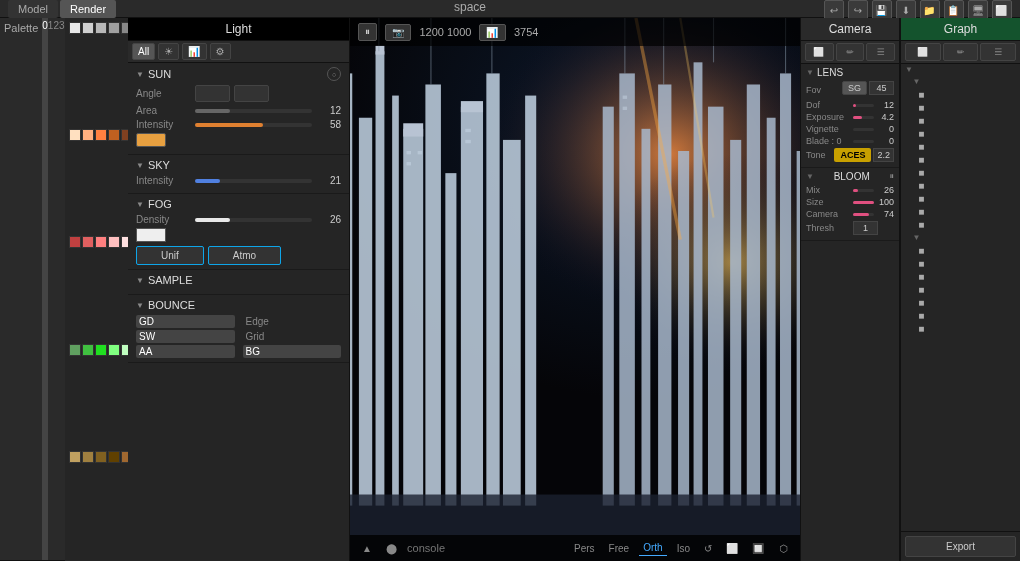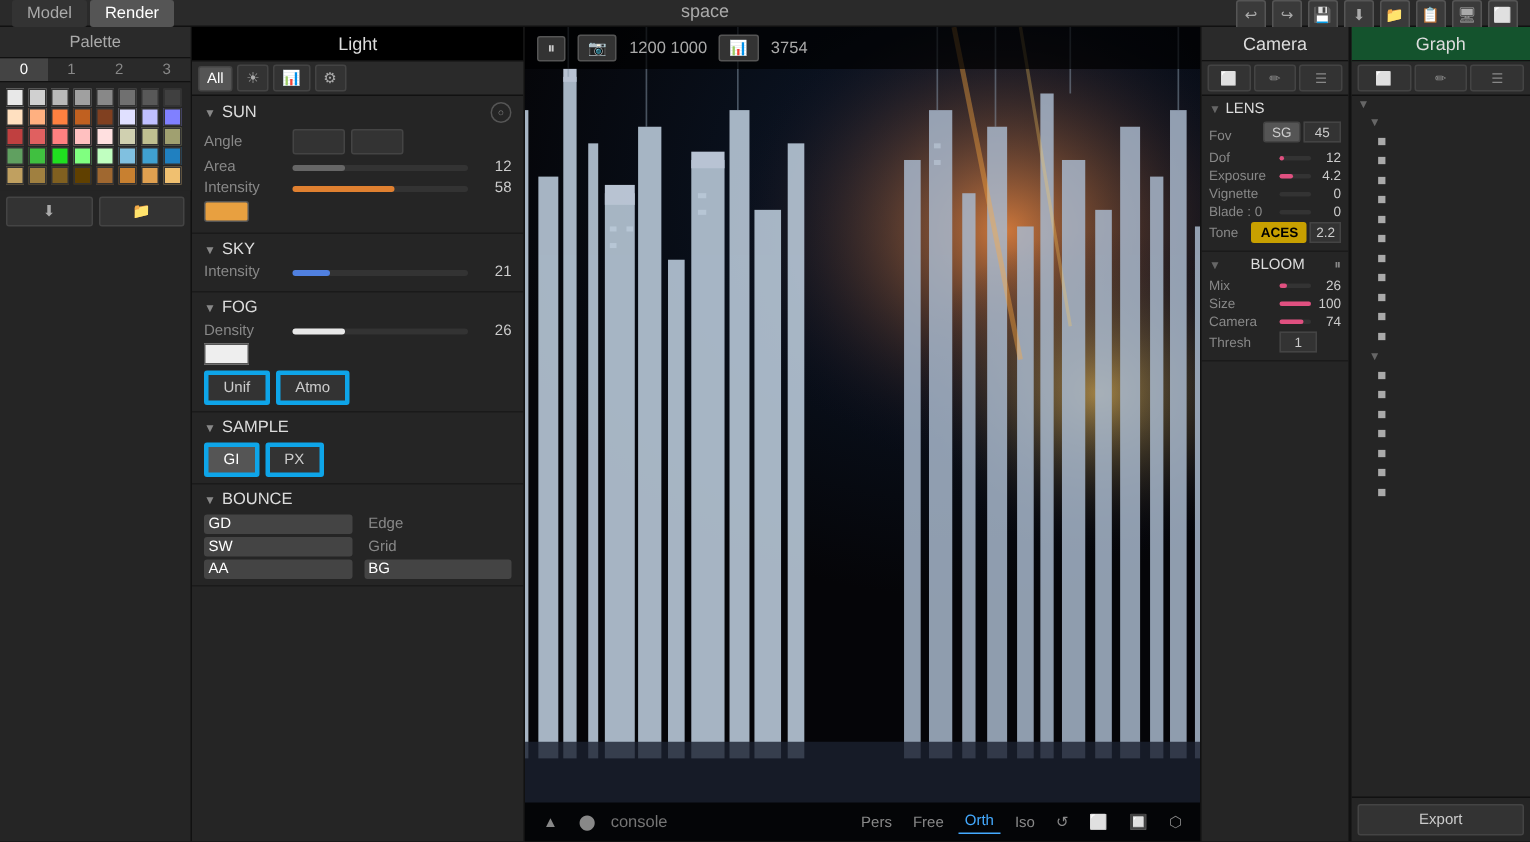--- a/index.html
+++ b/index.html
@@ -74,21 +74,20 @@
       display: flex;
       flex: 1;
       overflow: hidden;
     }
 
     
     .left-panel {
       width: 128px;
       background: #252525;
       display: flex;
-      flex-direction: column;
       border-right: 1px solid #111;
       flex-shrink: 0;
     }
     .palette-header {
       text-align: center;
       padding: 4px;
       font-size: 11px;
       color: #aaa;
       background: #2a2a2a;
       border-bottom: 1px solid #111;
@@ -282,23 +281,23 @@
       border: 1px solid #555;
       border-radius: 2px;
       cursor: pointer;
     }
     .btn-pair {
       display: flex;
       gap: 4px;
       margin-top: 4px;
     }
     .btn-sm {
-      padding: 3px 10px;
-      background: #333;
-      border: 3px solid #0ea5e9;
+      padding: 3px 24px;
+      background: #333;
+      border: 1px solid #0ea5e9;
       color: #ccc;
       font-size: 10px;
       cursor: pointer;
       border-radius: 2px;
     }
     .bounce-grid {
       display: grid;
       grid-template-columns: 1fr 1fr;
       gap: 2px 8px;
     }
@@ -750,24 +749,20 @@
         <button class="btn-sm">Unif</button>
         <button class="btn-sm">Atmo</button>
       </div>
     </div>
 
     <div class="section-block">
       <div class="section-title">
         <span class="arrow">▼</span>
         <span>SAMPLE</span>
       </div>
-      <div class="btn-pair">
-        <button class="btn-sm active" style="background:#555;color:#fff;">GI</button>
-        <button class="btn-sm">PX</button>
-      </div>
     </div>
 
     <div class="section-block">
       <div class="section-title">
         <span class="arrow">▼</span>
         <span>BOUNCE</span>
       </div>
       <div class="bounce-grid">
         <div class="bounce-item active">GD</div>
         <div class="bounce-item">Edge</div>

